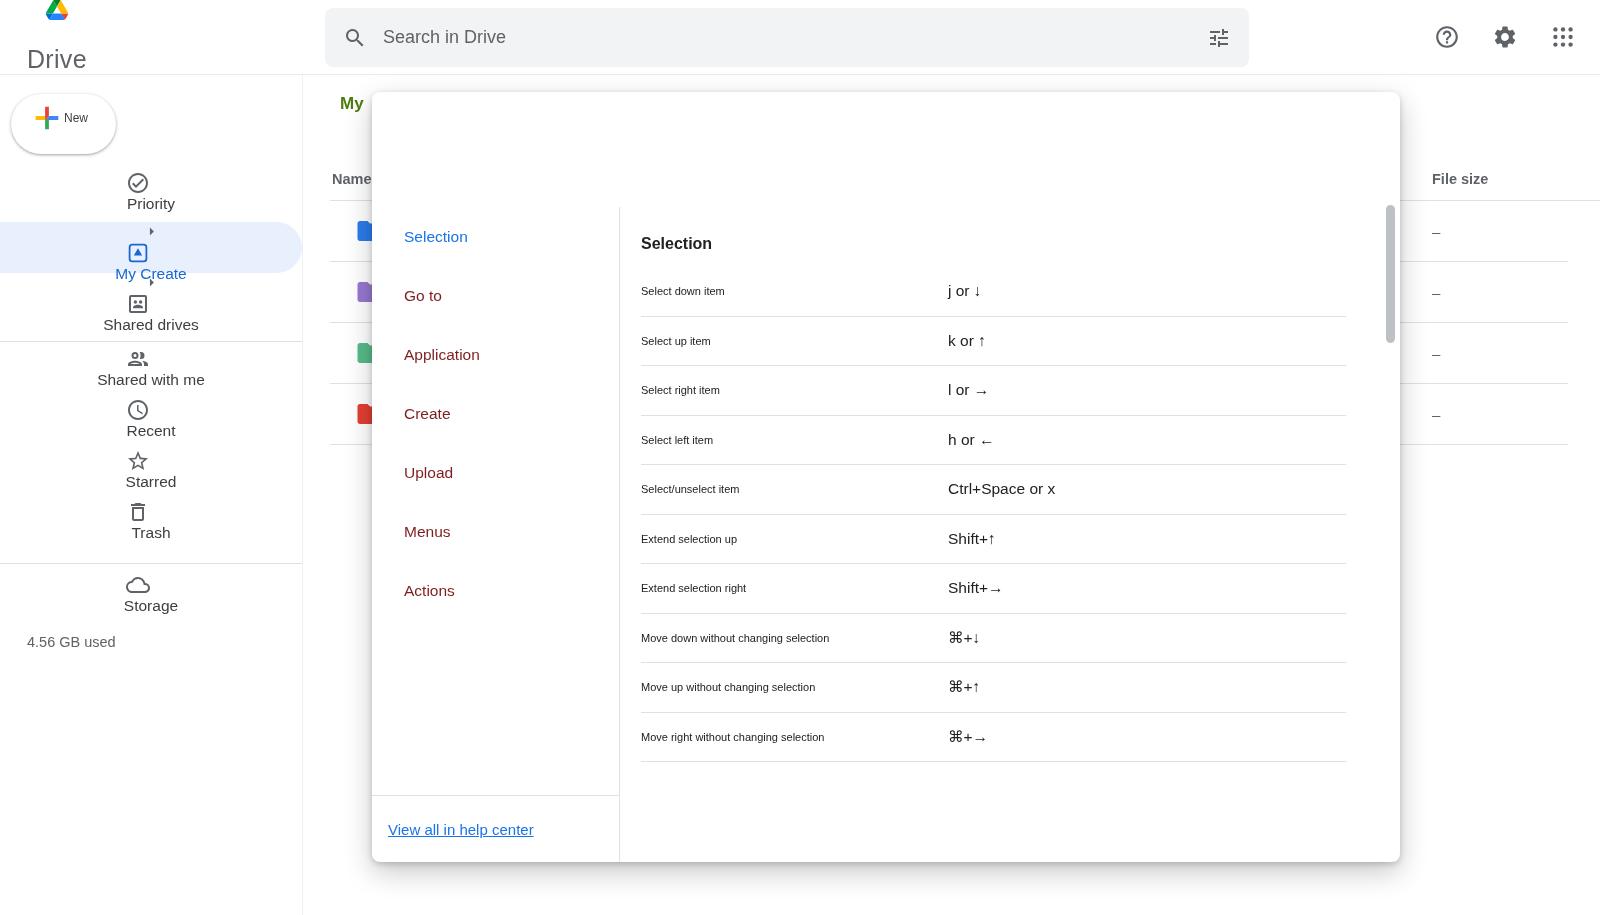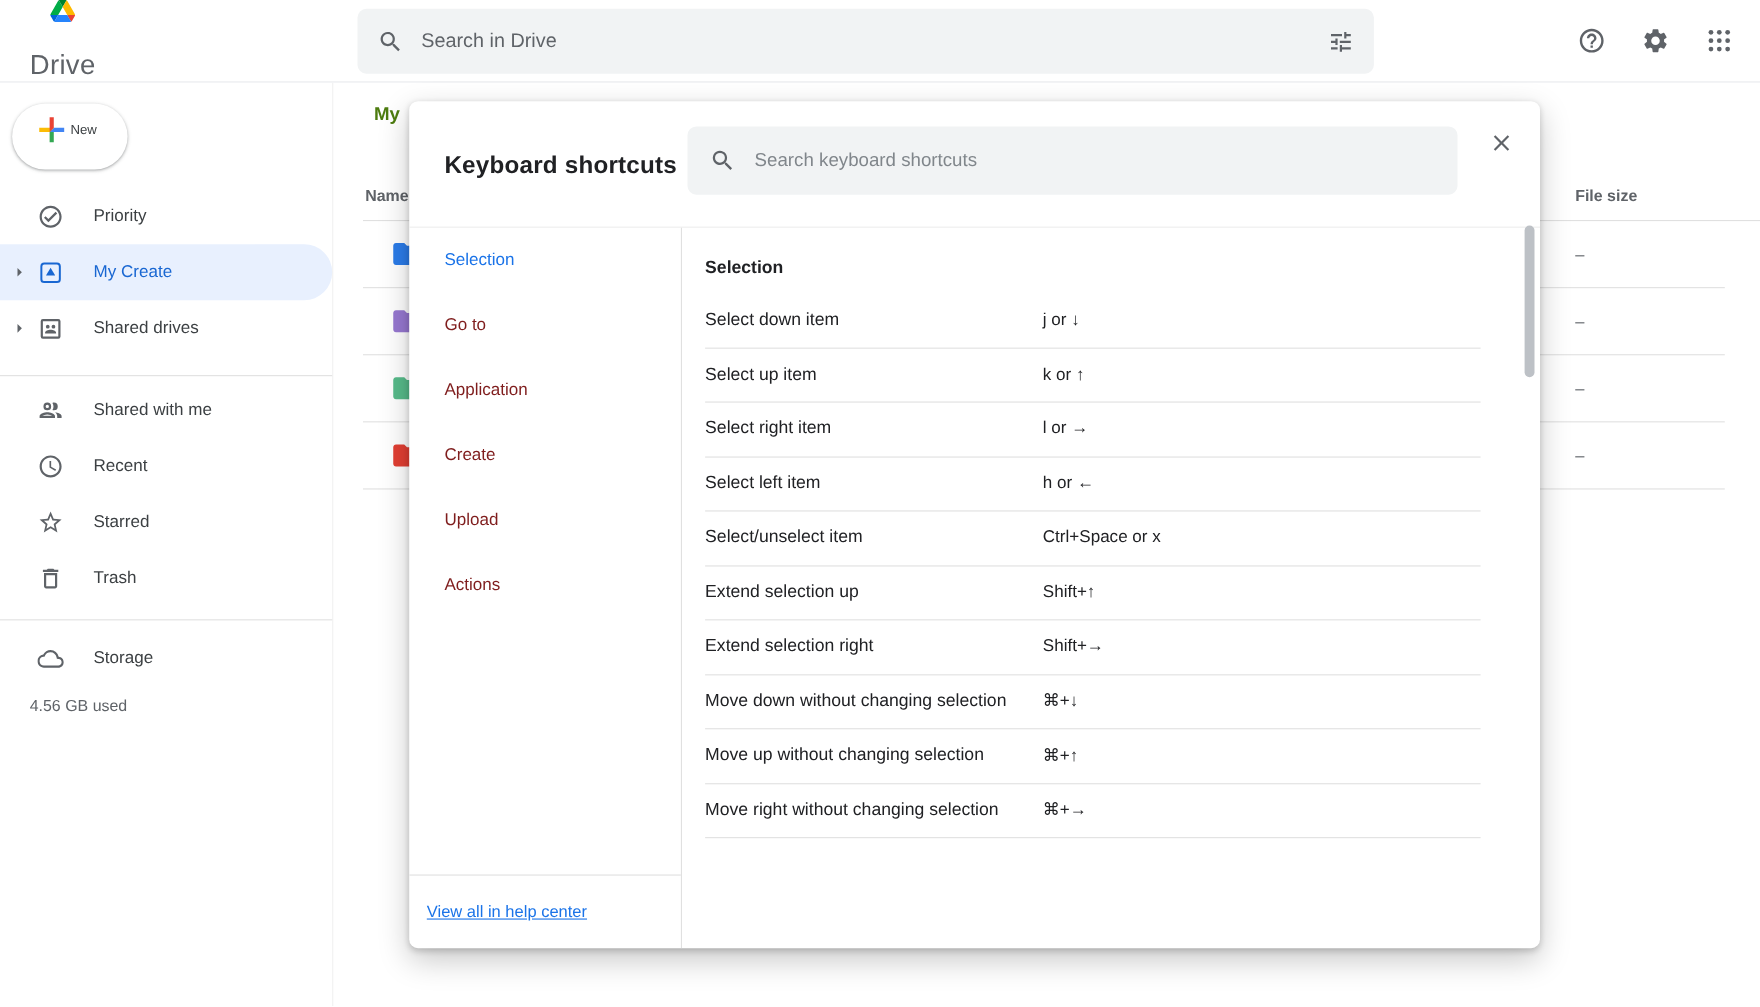--- a/index.html
+++ b/index.html
@@ -17,21 +17,21 @@
   .searchbar input { flex:1; border:0; background:transparent; outline:none; font-size:18px; color:#202124; font-family:inherit; }
   .searchbar input::placeholder { color:#5f6368; opacity:1; }
   .topbar-right { position:absolute; right:24px; top:0; height:74px; display:flex; align-items:center; gap:32px; }
   .icon-btn { width:26px; height:26px; display:flex; align-items:center; justify-content:center; cursor:pointer; }
 
   
   .sidebar { position:absolute; left:0; top:75px; width:303px; bottom:0; background:#fff; border-right:1px solid #f1f1f1; z-index:1; }
   .new-btn { position:absolute; left:11px; top:19px; height:60px; border:none; background:#fff; border-radius:30px; display:flex; align-items:center; padding:0 28px 12px 19px; font-size:12px; color:#3c4043; font-family:inherit; cursor:pointer;
     box-shadow:0 1px 2px 0 rgba(60,64,67,.30), 0 1px 3px 1px rgba(60,64,67,.15); }
   .side-nav { position:absolute; top:96px; left:0; right:0; }
-  .nav-item { height:51px; display:flex; align-items:center; cursor:pointer; color:#3c4043; }
+  .nav-item { height:51px; display:flex; align-items:center; cursor:pointer; color:#3c4043;flex-direction:column; }
   .nav-caret { width:34px; display:flex; justify-content:center; align-items:center; color:#5f6368; }
   .nav-caret svg { width:19px; height:19px; }
   .nav-icon { width:24px; height:24px; margin-right:27px; color:#5f6368; flex:0 0 auto; }
   .nav-icon svg { width:24px; height:24px; display:block; }
   .nav-label { font-size:15.5px; font-weight:500; color:#3c4043; }
   .nav-item.active { background:#e8f0fe; border-radius:0 26px 26px 0; }
   .nav-item.active .nav-label, .nav-item.active .nav-icon { color:#1967d2; }
   .side-divider { border-top:1px solid #e0e0e0; }
   .div-1 { margin:17px 0 5px 0; }
   .div-2 { margin:12px 0 9px 0; }
@@ -59,21 +59,21 @@
 
   .modal-nav { position:absolute; left:0; top:115px; width:248px; bottom:0; border-right:1px solid #e0e0e0; }
   .mnav-item { height:59px; display:flex; align-items:center; padding-left:32px; font-size:15.5px; color:#7f1d1d; cursor:pointer; }
   .mnav-item.active { color:#1a73e8; font-weight:500; }
   .modal-nav-footer { position:absolute; left:0; right:0; bottom:0; height:67px; border-top:1px solid #e0e0e0; display:flex; align-items:center; padding-left:16px; }
   .help-link { font-size:15px; font-weight:500; color:#1a73e8; text-decoration:underline; cursor:pointer; }
 
   .modal-body { position:absolute; left:248px; top:115px; right:0; bottom:0; padding:22px 0 0 21px; overflow:hidden; }
   .section-title { font-size:16px; font-weight:700; color:#202124; height:30px; margin-bottom:8px; display:flex; align-items:center; }
   .shortcut-row { width:705px; height:49.5px; display:flex; align-items:center; border-bottom:1px solid #e0e0e0; }
-  .sc-action { width:307px; font-size:16px; color:#202124; }
+  .sc-action { width:307px; font-size:11px; color:#202124; }
   .sc-keys { font-size:15.5px; color:#202124; }
   .modal-scrollbar { position:absolute; right:5px; top:113px; width:9px; height:138px; background:#bdc1c6; border-radius:5px; cursor:pointer; }
 </style>
 </head>
 <body>
 
 <div class="screen">
 
   <header class="topbar">
     <div class="brand">
@@ -265,34 +265,20 @@
     </div>
     <div class="file-row">
       <svg class="folder-icon" viewBox="0 0 24 24">
           <path d="M10 4H4c-1.1 0-2 .9-2 2v12c0 1.1.9 2 2 2h16c1.1 0 2-.9 2-2V8c0-1.1-.9-2-2-2h-8l-2-2z" style="fill: rgb(226, 63, 51);"></path>
         </svg>
       <span class="row-size">–</span>
     </div>
   </div>
 
   <div class="modal">
-    <div class="modal-header">
-      <div class="modal-title">Keyboard shortcuts</div>
-      <div class="modal-search">
-        <svg width="24" height="24" viewBox="0 0 24 24" fill="#5f6368">
-          <path d="M15.5 14h-.79l-.28-.27a6.5 6.5 0 1 0-.7.7l.27.28v.79l5 4.99L20.49 19l-4.99-5zm-6 0A4.5 4.5 0 1 1 14 9.5 4.5 4.5 0 0 1 9.5 14z"></path>
-        </svg>
-        <input type="text" placeholder="Search keyboard shortcuts" style="">
-      </div>
-      <span class="modal-close">
-        <svg width="24" height="24" viewBox="0 0 24 24" fill="#5f6368">
-          <path d="M19 6.41L17.59 5 12 10.59 6.41 5 5 6.41 10.59 12 5 17.59 6.41 19 12 13.41 17.59 19 19 17.59 13.41 12z"></path>
-        </svg>
-      </span>
-    </div>
 
     <nav class="modal-nav">
       <div class="mnav-items">
 
           <div class="mnav-item active">
             <span>Selection</span>
           </div>
 
           <div class="mnav-item">
             <span>Go to</span>
@@ -303,20 +289,23 @@
           </div>
 
           <div class="mnav-item">
             <span>Create</span>
           </div>
 
           <div class="mnav-item">
             <span>Upload</span>
           </div>
 
+          <div class="mnav-item">
+            <span>Menus</span>
+          </div>
 
           <div class="mnav-item">
             <span>Actions</span>
           </div>
         </div>
       <div class="modal-nav-footer">
         <a class="help-link">View all in help center</a>
       </div>
     </nav>
 

